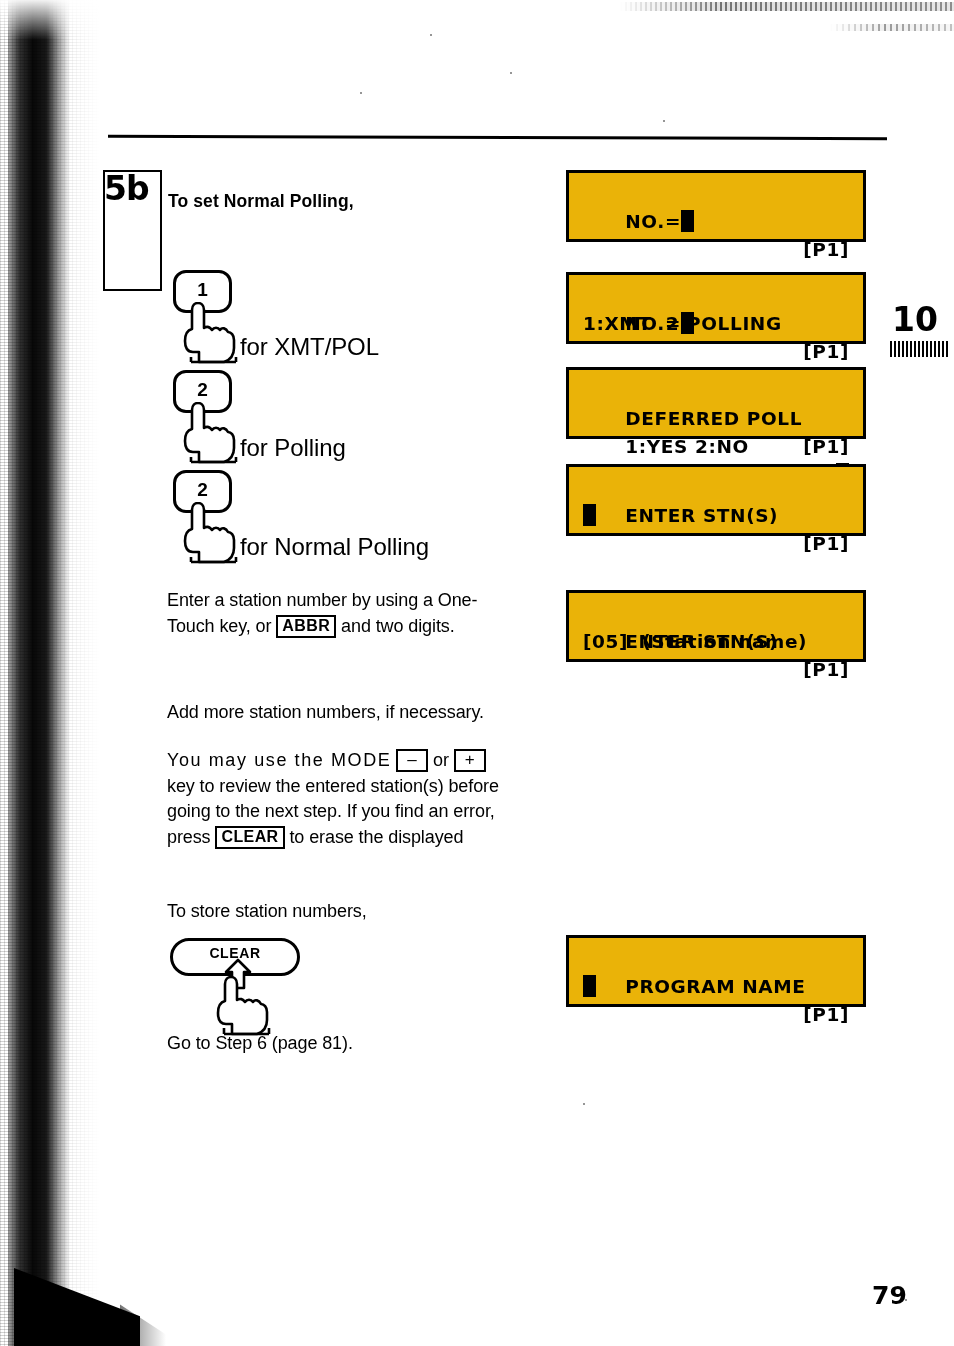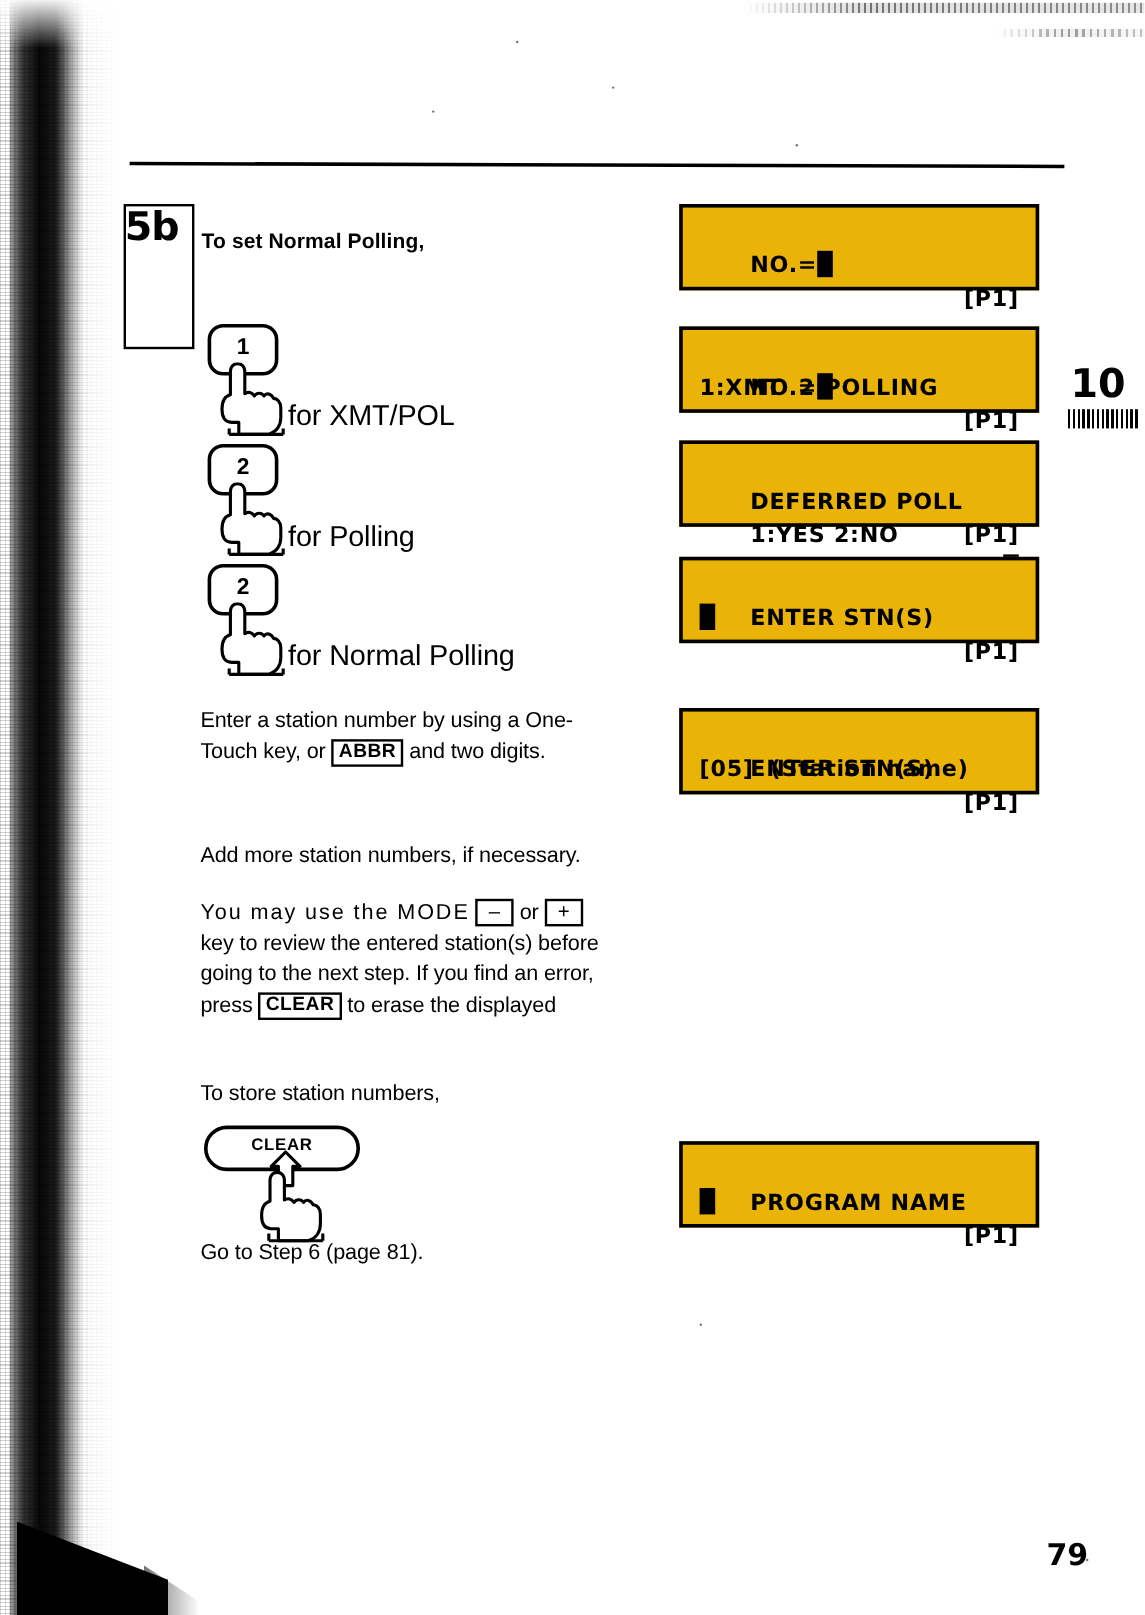--- a/index.html
+++ b/index.html
@@ -390,21 +390,21 @@
   </div>
 
   <div class="lcd" style="left:566px; top:590px; width:300px; height:72px;">
     <div class="lcd-line">
       <span>ENTER STN(S)</span>
       <span class="rightpart" style="right:14px;">[P1]</span>
     </div>
     <div class="lcd-line">[05]  (Station name)</div>
   </div>
 
-  <div class="lcd" style="left:566px; top:935px; width:300px; height:72px;margin-top:16px;">
+  <div class="lcd" style="left:566px; top:935px; width:300px; height:72px;">
     <div class="lcd-line">
       <span>PROGRAM NAME</span>
       <span class="rightpart" style="right:14px;">[P1]</span>
     </div>
     <div class="lcd-line"><span class="cursor"></span></div>
   </div>
 
   <div class="chapter-num" style="left:892px; top:300px;">10</div>
   <div class="chapter-bars" style="left:890px; top:341px; width:60px; height:16px;"></div>
 

